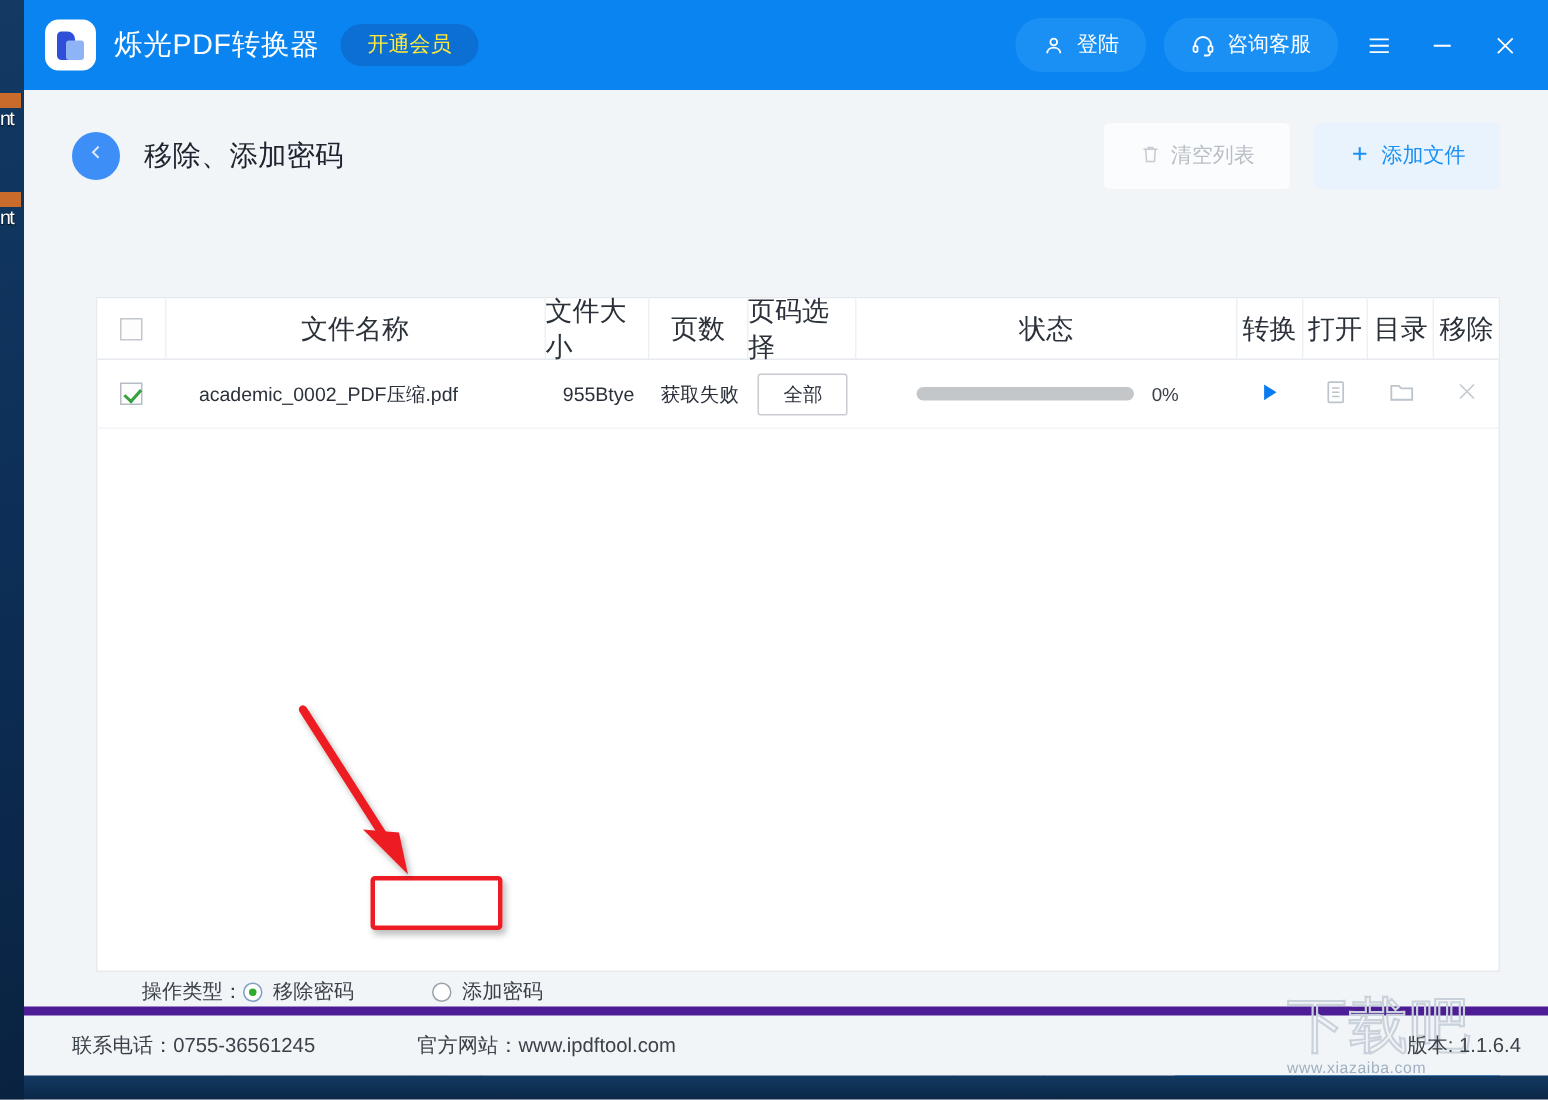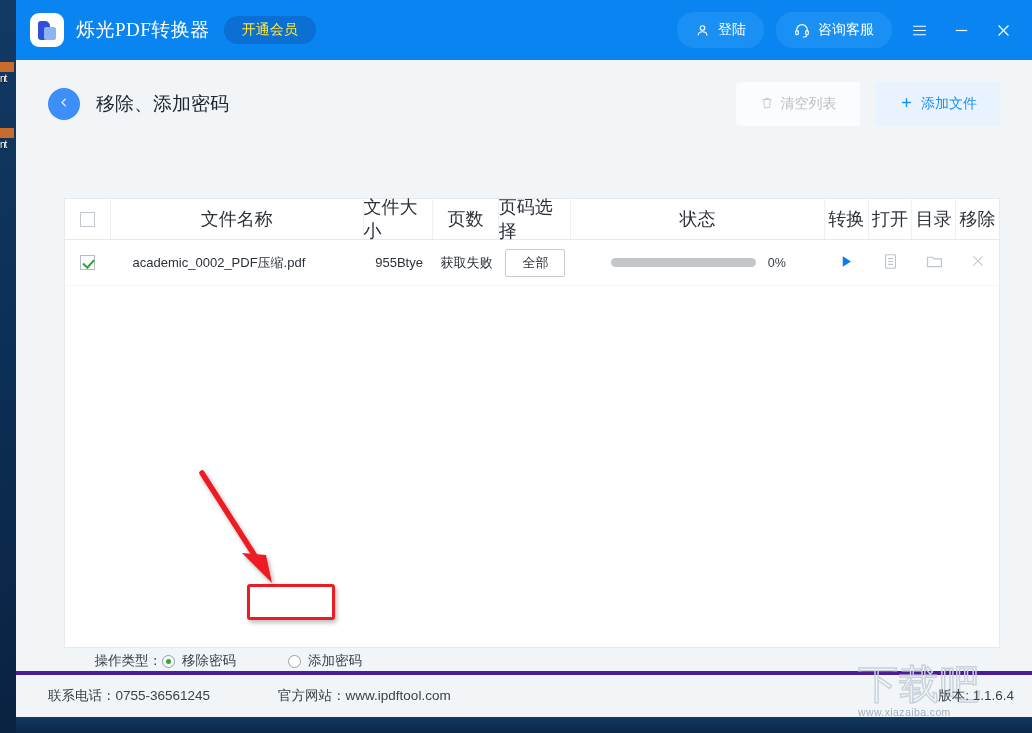--- a/index.html
+++ b/index.html
@@ -17,38 +17,37 @@
       radial-gradient(circle at -40px 85px, #f3bb2e 0 14px, rgba(243,187,46,0) 15px),
       linear-gradient(165deg, #123a63 0%, #0d2f57 35%, #0a2342 70%, #071a33 100%);
   }
   .desk-ico {
     position: absolute; left: 0; width: 14px; height: 10px;
     background: #c96b2a;
     font-size: 8px; color: #e8e8e8;
   }
   .desk-lbl {
     position: absolute; left: 0; width: 14px; color: #fff;
-    font-size: 10px; line-height: 9px; letter-spacing: -1px;
+    font-size: 13px; line-height: 9px; letter-spacing: -1px;
     text-shadow: 0 1px 1px #000;
   }
 
   
   .app {
     position: absolute; left: 16px; top: 0; width: 1016px; height: 733px;
     background: #f2f5f8;
     display: flex; flex-direction: column;
     overflow: hidden;
   }
 
   
   .titlebar {
     height: 60px; background: #0a84f0; flex: none;
     display: flex; align-items: center; padding: 0 14px 0 14px;
     position: relative;
-    font-family: Liberation Serif, serif;
   }
   .logo-box {
     width: 34px; height: 34px; border-radius: 9px; background: #fff;
     display: flex; align-items: center; justify-content: center; flex: none;
   }
   .logo-glyph { position: relative; width: 18px; height: 19px; }
   .logo-glyph::before {
     content: ""; position: absolute; left: 0; top: 0;
     width: 12px; height: 19px; border-radius: 3px 5px 5px 3px; background: #2f4fd8;
   }
@@ -201,21 +200,21 @@
   .start-btn {
     position: absolute; left: 767px; top: 618px; width: 217px; height: 53px;
     background: #0a84f0; color: #fff; border: none; border-radius: 4px;
     font-size: 17px; cursor: pointer; font-family: "Liberation Sans", sans-serif;
   }
 
   
   .footer {
     position: absolute; left: 0; right: 0; bottom: 16px; height: 46px;
     display: flex; align-items: center; font-size: 13.5px; color: #3a4149;
-    border-top: 4px solid #4c1d95; background: #f2f5f8;
+    border-top: 6px solid #4c1d95; background: #f2f5f8;
   }
   .f-phone { margin-left: 32px; }
   .f-site  { margin-left: 68px; }
   .f-ver   { margin-left: auto; margin-right: 18px; position: relative; z-index: 3; }
 
   
   .watermark {
     position: absolute; right: 6px; bottom: 12px; width: 168px; height: 58px;
     z-index: 2; pointer-events: none;
   }

